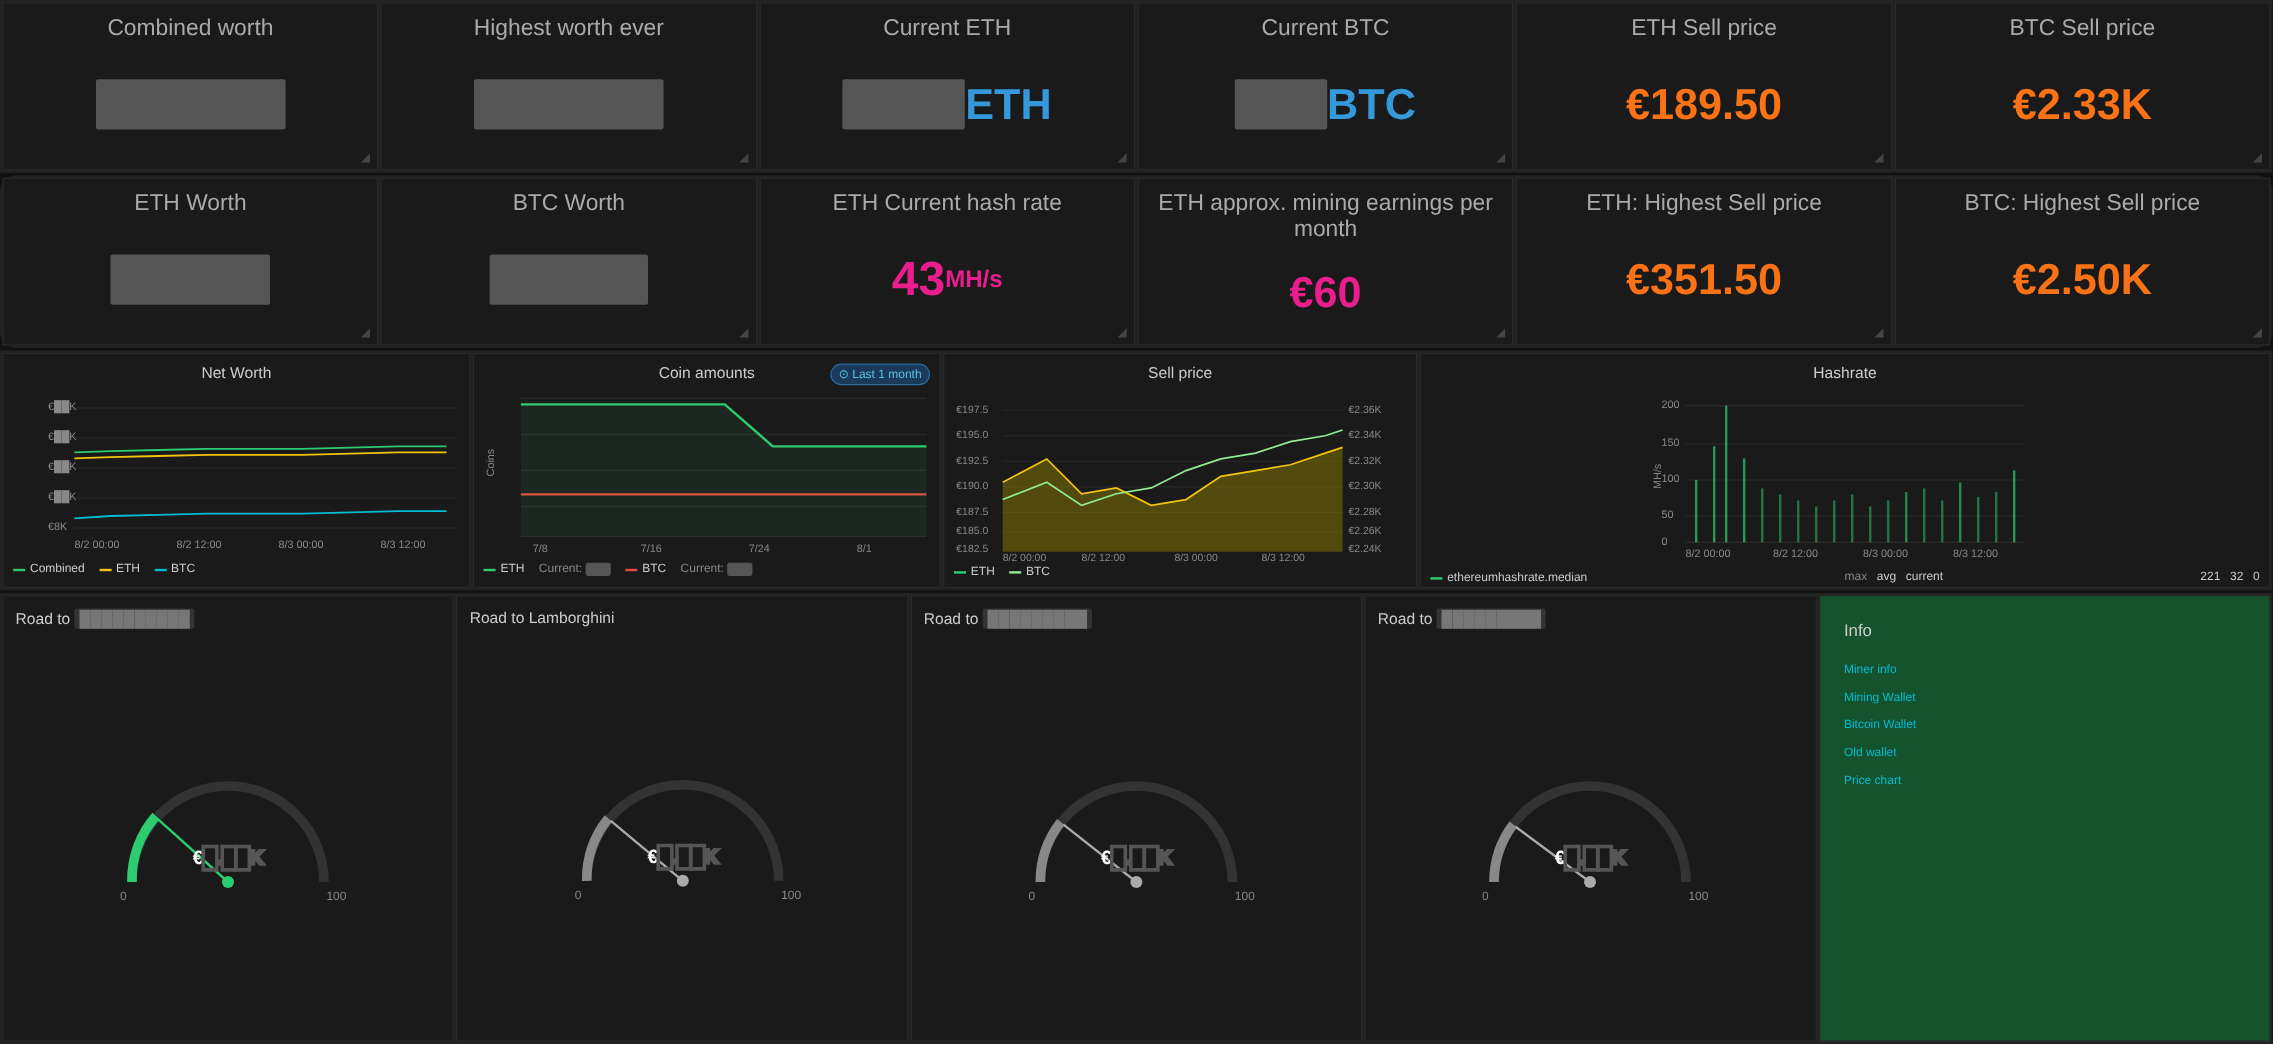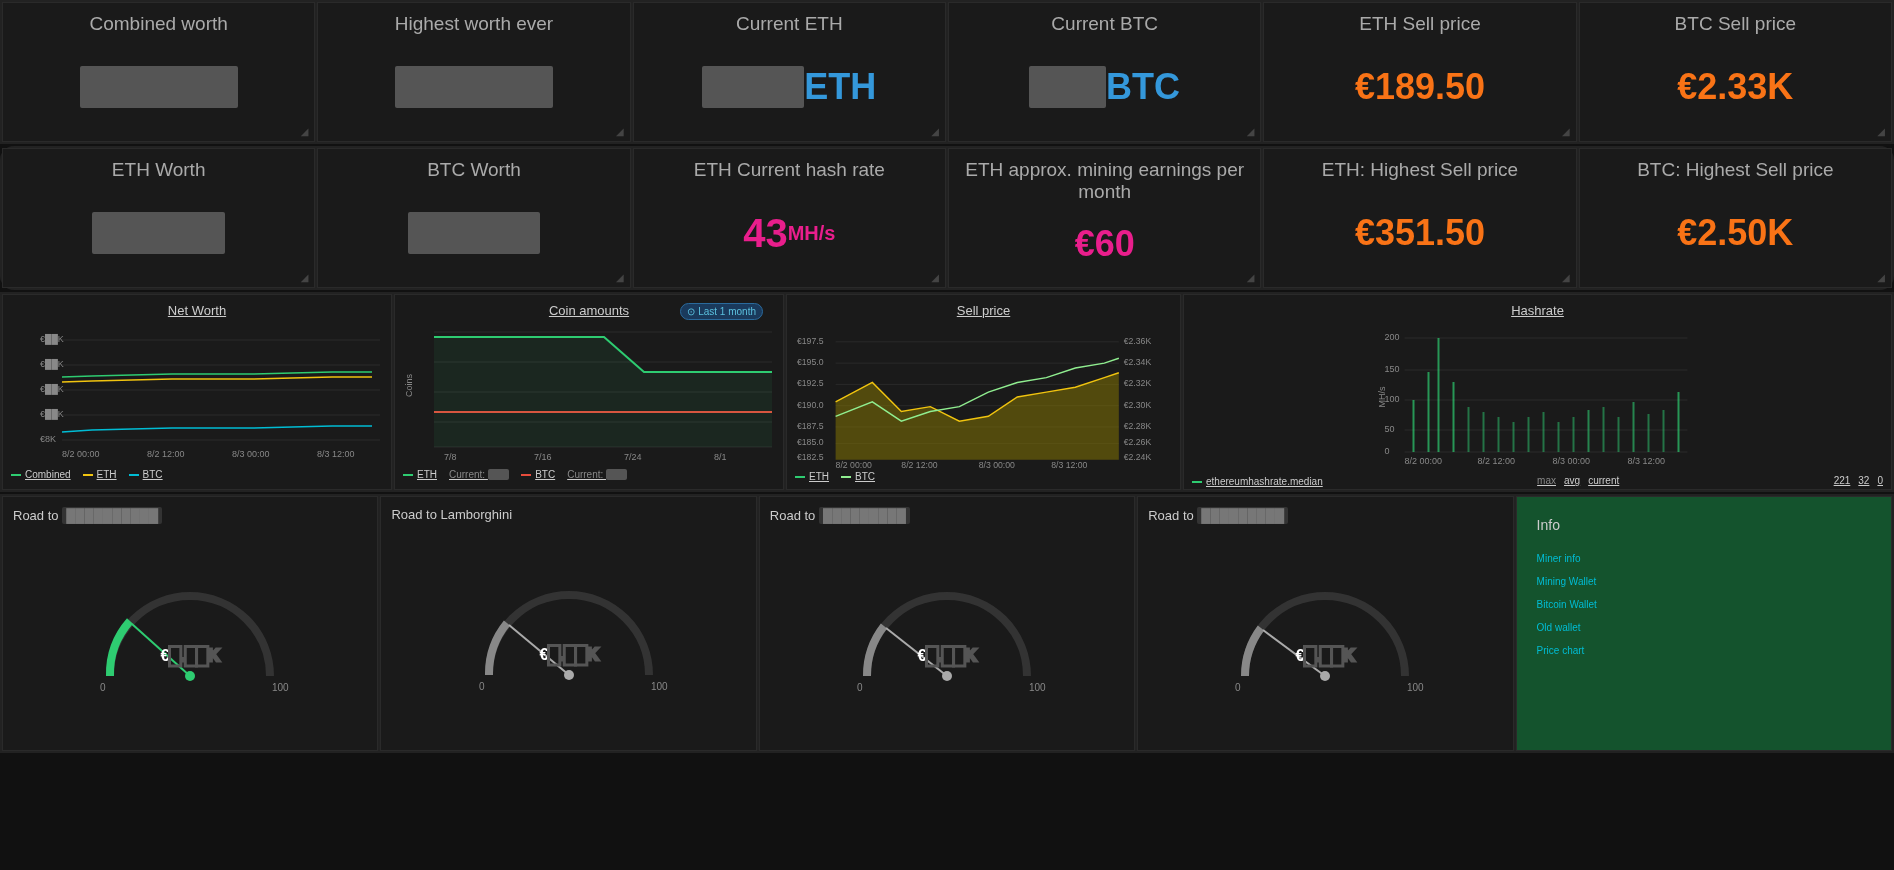--- a/index.html
+++ b/index.html
@@ -86,21 +86,21 @@
       font-size: 13px;
       margin-bottom: 4px;
     }
 
     .bottom-row {
       display: grid;
       grid-template-columns: repeat(4, 1fr) 1fr;
       gap: 2px;
       background: #222;
       padding: 2px;
-      height: 259px;
+      height: 376px;
     }
 
     .road-card {
       background: #1a1a1a;
       border: 1px solid #2a2a2a;
       padding: 10px;
       display: flex;
       flex-direction: column;
       overflow: hidden;
       position: relative;
@@ -178,21 +178,21 @@
     }
 
     .y-axis-label {
       fill: #888;
       font-size: 9px;
     }
 
     .chart-badge {
       position: absolute;
       top: 8px;
-      right: 20px;
+      right: 8px;
       background: #1a3a5c;
       color: #5bc0de;
       padding: 2px 6px;
       border-radius: 10px;
       font-size: 10px;
       border: 1px solid #2a6a9c;
     }
 
     .hashrate-stats {
       display: flex;
@@ -295,21 +295,21 @@
     <div class="stat-corner">◢</div>
   </div>
 
   <div class="stat-card">
     <div class="stat-title">BTC: Highest Sell price</div>
     <div class="stat-value yellow">€2.50K</div>
     <div class="stat-corner">◢</div>
   </div>
 </div>
 
-<div class="charts-row" style="margin-top:2px;text-decoration:underline;">
+<div class="charts-row" style="margin-top:2px;">
 
   <div class="chart-card">
     <div class="chart-title">Net Worth</div>
     <svg width="100%" height="140" viewBox="0 0 370 140">
 
       <text x="28" y="20" class="y-axis-label" fill="#888" font-size="9">€██K</text>
       <text x="28" y="45" class="y-axis-label" fill="#888" font-size="9">€██K</text>
       <text x="28" y="70" class="y-axis-label" fill="#888" font-size="9">€██K</text>
       <text x="28" y="95" class="y-axis-label" fill="#888" font-size="9">€██K</text>
       <text x="28" y="120" class="y-axis-label" fill="#888" font-size="9">€8K</text>

